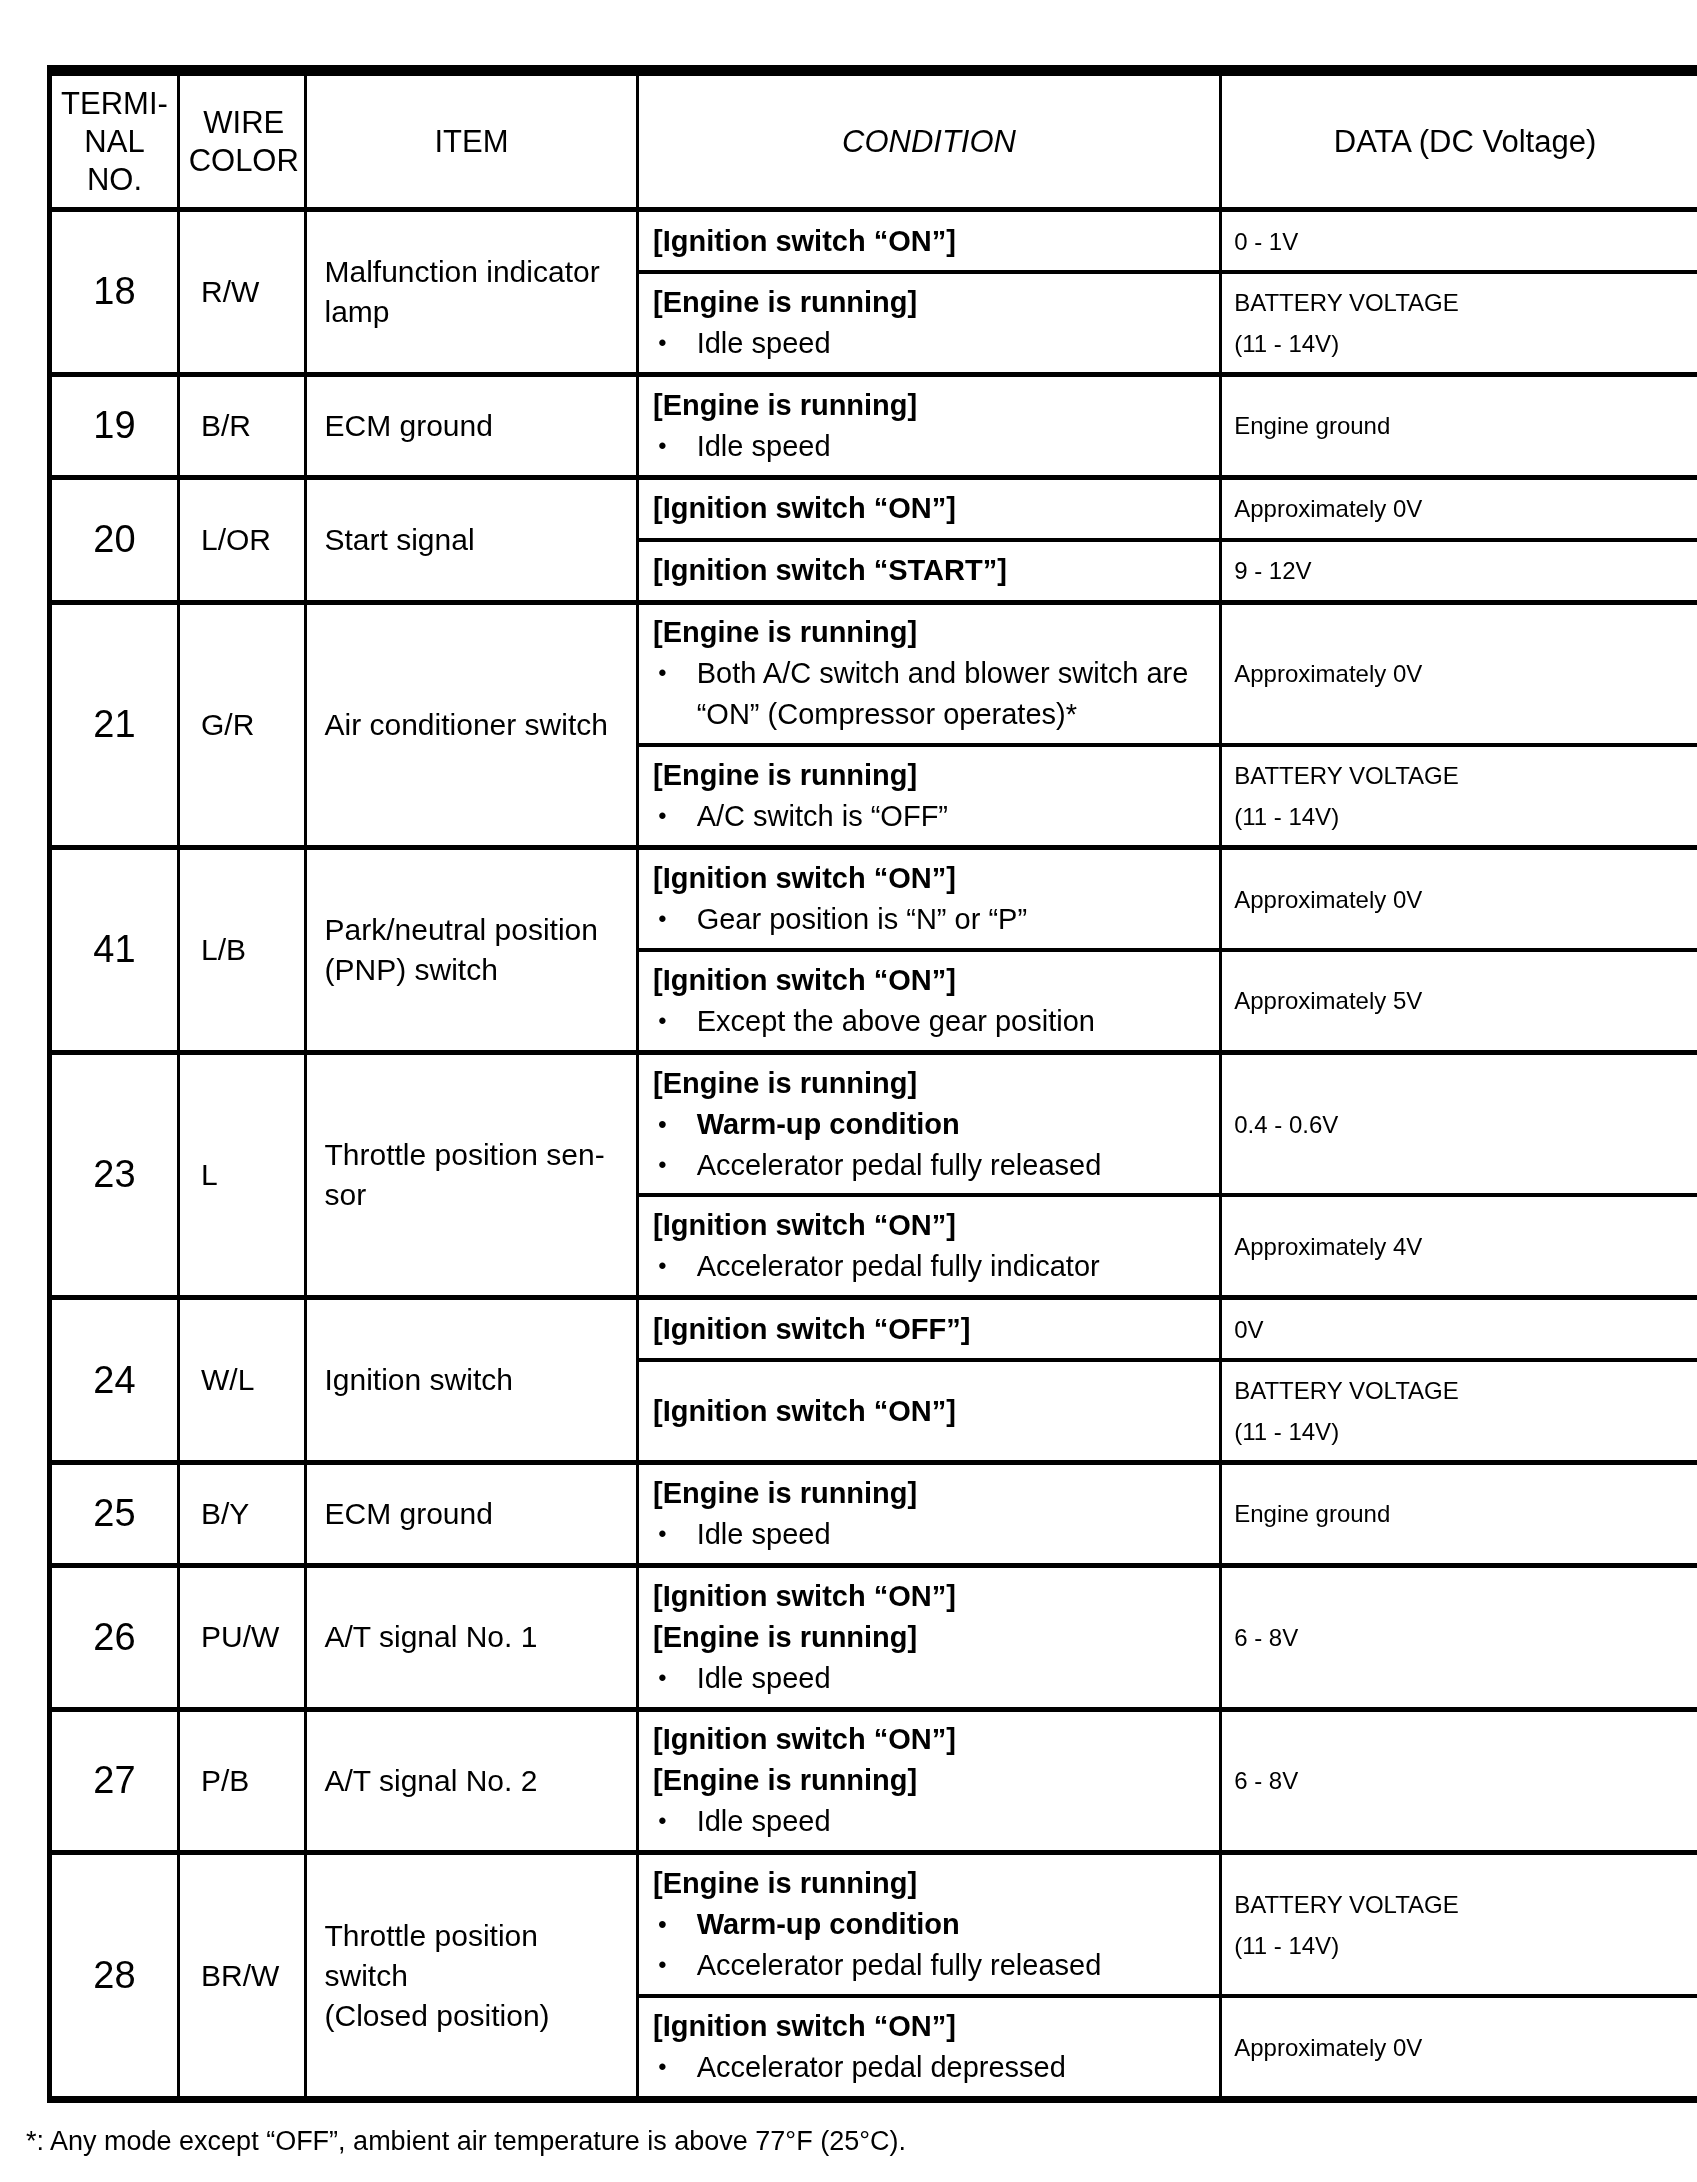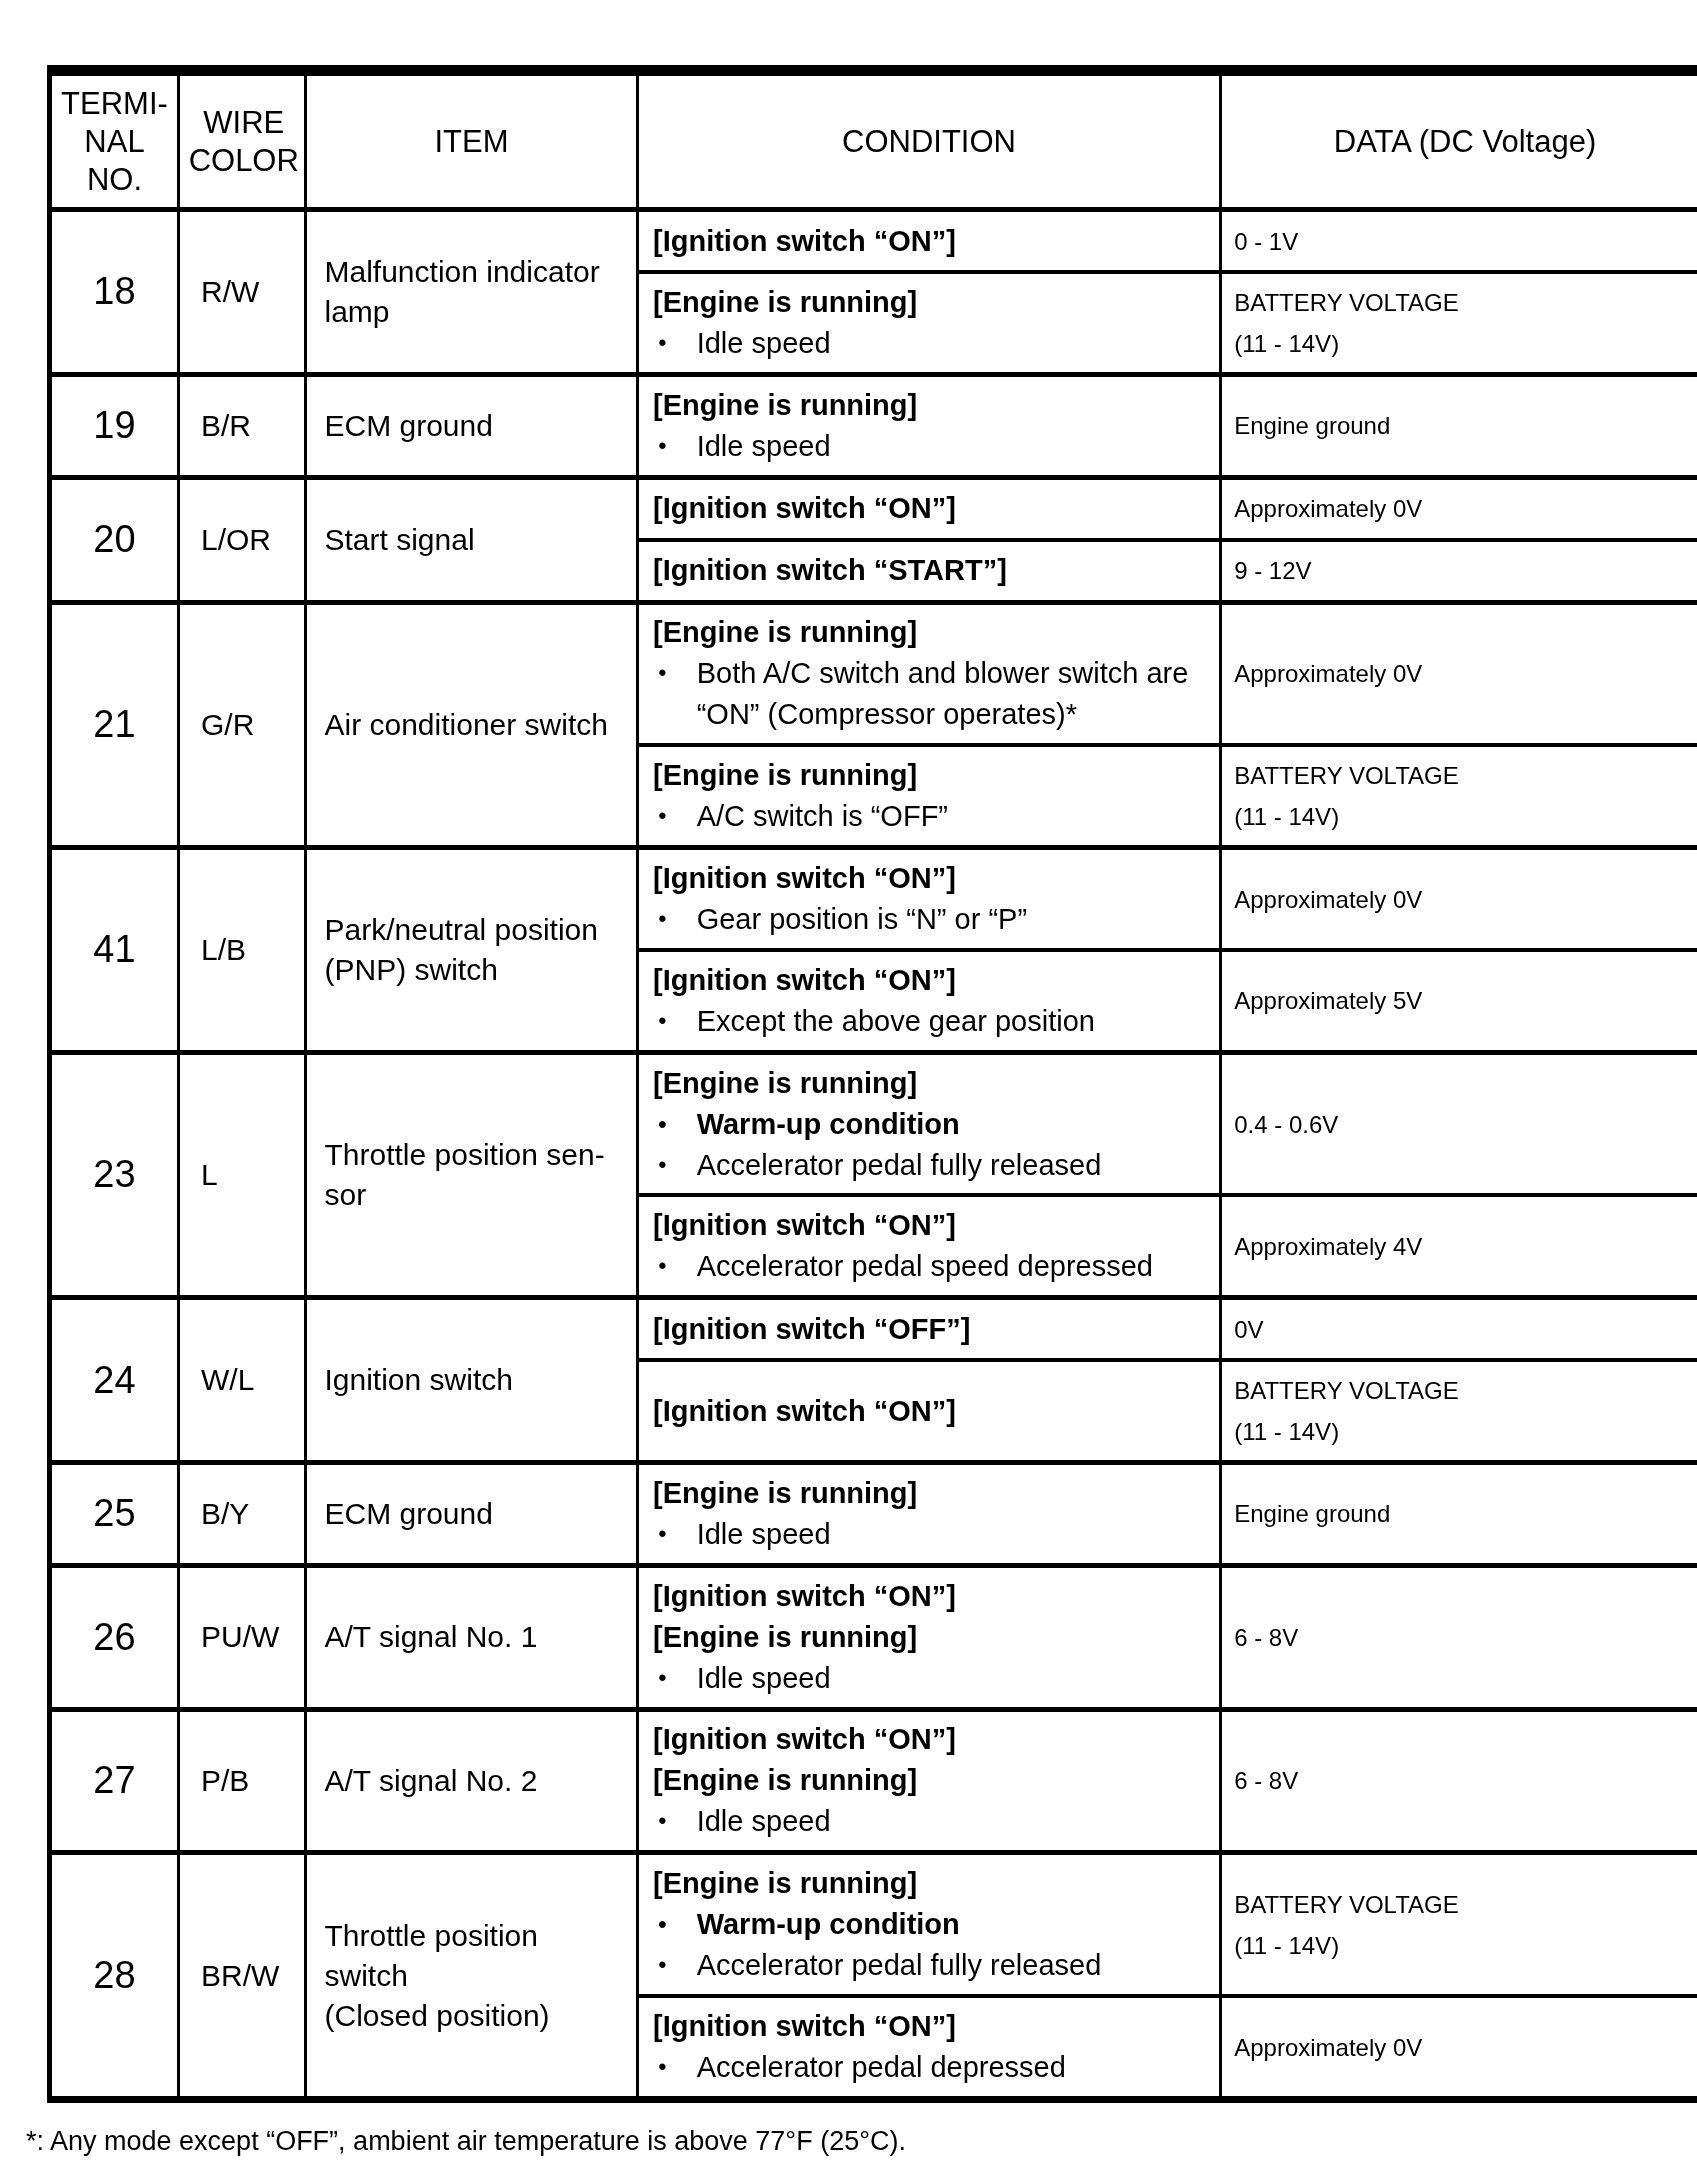--- a/index.html
+++ b/index.html
@@ -116,21 +116,21 @@
 <div class="page">
 
   <div class="wiring-table">
     <div class="thead">
       <div class="hcell col-terminal">TERMI-
 NAL
 NO.</div>
       <div class="hcell col-wire" style="justify-content:center;padding-left:7px;">WIRE
 COLOR</div>
       <div class="hcell col-item" style="justify-content:center;padding-left:3.5px;">ITEM</div>
-      <div class="hcell cond" style="align-items:center;justify-content:center;">CONDITION</div>
+      <div class="hcell cond" style="align-items:center;justify-content:center;font-style:italic;">CONDITION</div>
       <div class="hcell dval" style="align-items:center;justify-content:center;text-align:center;">DATA (DC Voltage)</div>
     </div>
     <div>
   <div class="trow">
     <div class="cell col-terminal">18</div>
     <div class="cell col-wire">R/W</div>
     <div class="cell col-item">Malfunction indicator
 lamp</div>
     <div class="cell col-subrows">
             <div class="subrow">
@@ -267,21 +267,21 @@
                   <span>Accelerator pedal fully released</span>
                 </div>
               </div>
               <div class="cell dval">0.4 - 0.6V</div>
             </div>
             <div class="subrow">
               <div class="cell cond">
                 <div class="cline b">[Ignition switch “ON”]</div>
                 <div class="cline bl">
                   <span class="bullet">•</span>
-                  <span>Accelerator pedal speed depressed</span>
+                  <span>Accelerator pedal fully indicator</span>
                 </div>
               </div>
               <div class="cell dval">Approximately 4V</div>
             </div>
           </div>
   </div>
 
   <div class="trow">
     <div class="cell col-terminal">24</div>
     <div class="cell col-wire">W/L</div>

